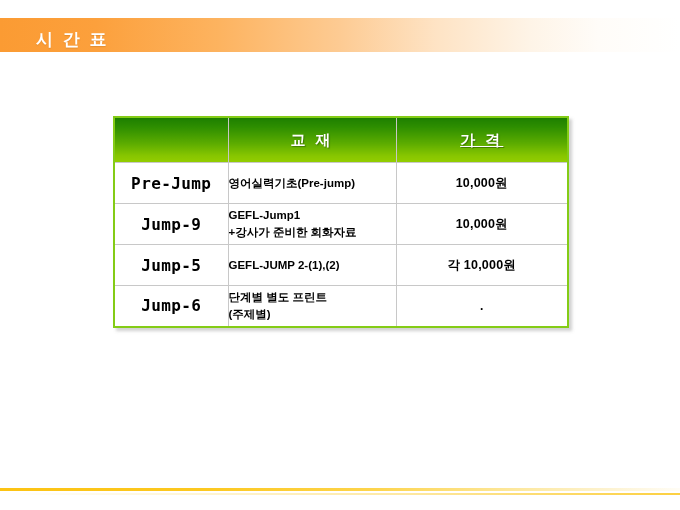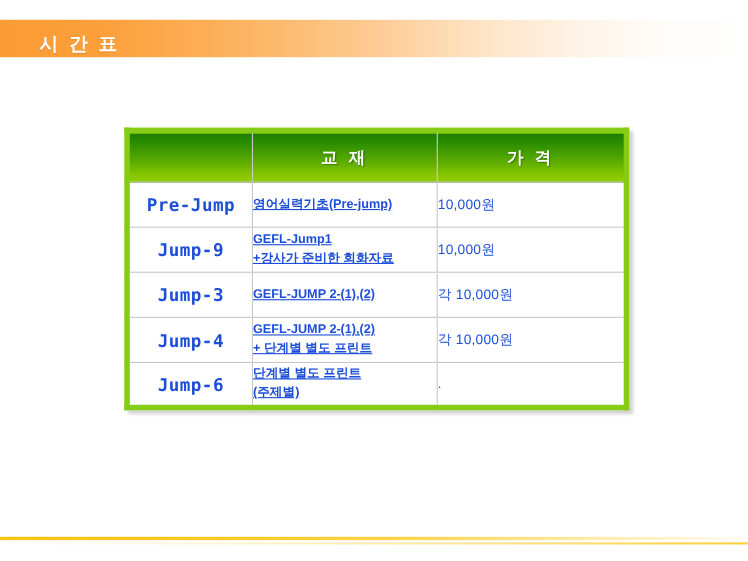--- a/index.html
+++ b/index.html
@@ -85,73 +85,74 @@
     position: absolute;
     left: 113px;
     top: 116px;
     width: 454px;
   }
   #schedule-table {
     width: 454px;
     border-collapse: collapse;
     table-layout: fixed;
     background: #ffffff;
-    border: 5px solid #84cc16;
+    border: 2px solid #84cc16;
     box-shadow: 3px 3px 3px rgba(120,120,120,0.35);
   }
   #schedule-table col.c-level  { width: 114px; }
   #schedule-table col.c-book   { width: 168px; }
   #schedule-table col.c-price  { width: 172px; }
 
   #schedule-table th {
     height: 44px;
     padding: 0;
     background: linear-gradient(to bottom, #1d7f00 0%, #2f8f00 22%, #5cac00 58%, #86c500 85%, #93cd00 100%);
     color: #ffffff;
     font-size: 15px;
     font-weight: bold;
     letter-spacing: 3px;
     text-align: center;
     border-right: 1px solid #c6c6c6;
     text-shadow: 1px 1px 1px rgba(40,80,0,0.55);
   }
-  #schedule-table th:last-child { border-right: none; }
+  #schedule-table th:last-child { border-right: none; text-decoration: underline; }
   #schedule-table th.blank-head { letter-spacing: 0; }
 
   #schedule-table td {
     border-top: 1px solid #c8c8c8;
     border-right: 1px solid #c8c8c8;
     padding: 0 0 0 0;
     vertical-align: middle;
-    color: #1d4ed8;
+    color: #000000;
   }
   #schedule-table td:last-child { border-right: none; }
 
   .cell-level {
     text-align: center;
     font-size: 16px;
     font-weight: bold;
     letter-spacing: 0.4px;
     font-family: "DejaVu Sans Mono", "Liberation Mono", monospace;
   }
   .cell-book {
     text-align: left;
     padding-left: 9px;
     font-size: 11.5px;
     font-weight: bold;
     line-height: 1.45;
   }
   .cell-price {
+    text-align: center;
     font-size: 12.5px;
-    font-weight: normal;
+    font-weight: bold;
     letter-spacing: 0.2px;
     margin-top: 16px;
   }
   .row-body { height: 41px; }
-  .book-line { display: block; white-space: nowrap; text-decoration: underline; }
+  .book-line { display: block; white-space: nowrap; }
   .dot-price { font-size: 12px; }
 </style>
 </head>
 <body>
 
 <div id="title-band"></div>
 <div id="title-band-inner">
   <div id="slide-title">시 간 표</div>
 </div>
 
@@ -179,31 +180,23 @@
       </tr>
       <tr class="row-body">
         <td class="cell-level">Jump-9</td>
         <td class="cell-book">
           <span class="book-line">GEFL-Jump1</span>
           <span class="book-line">+강사가 준비한 회화자료</span>
         </td>
         <td class="cell-price">10,000원</td>
       </tr>
       <tr class="row-body">
-        <td class="cell-level">Jump-3</td>
+        <td class="cell-level">Jump-5</td>
         <td class="cell-book">
           <span class="book-line">GEFL-JUMP 2-(1),(2)</span>
-        </td>
-        <td class="cell-price">각 10,000원</td>
-      </tr>
-      <tr class="row-body">
-        <td class="cell-level">Jump-4</td>
-        <td class="cell-book">
-          <span class="book-line">GEFL-JUMP 2-(1),(2)</span>
-          <span class="book-line">+ 단계별 별도 프린트</span>
         </td>
         <td class="cell-price">각 10,000원</td>
       </tr>
       <tr class="row-body">
         <td class="cell-level">Jump-6</td>
         <td class="cell-book">
           <span class="book-line">단계별 별도 프린트</span>
           <span class="book-line">(주제별)</span>
         </td>
         <td class="cell-price dot-price">.</td>

